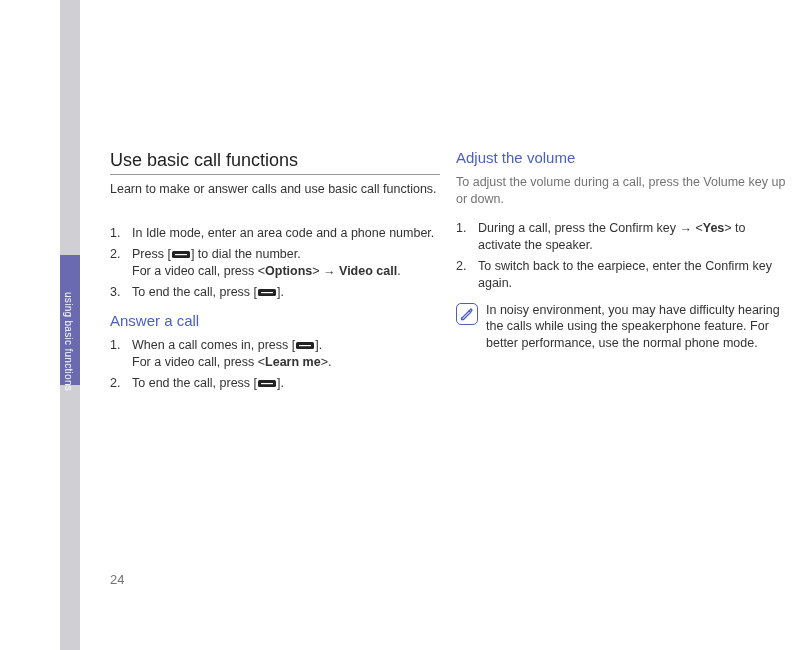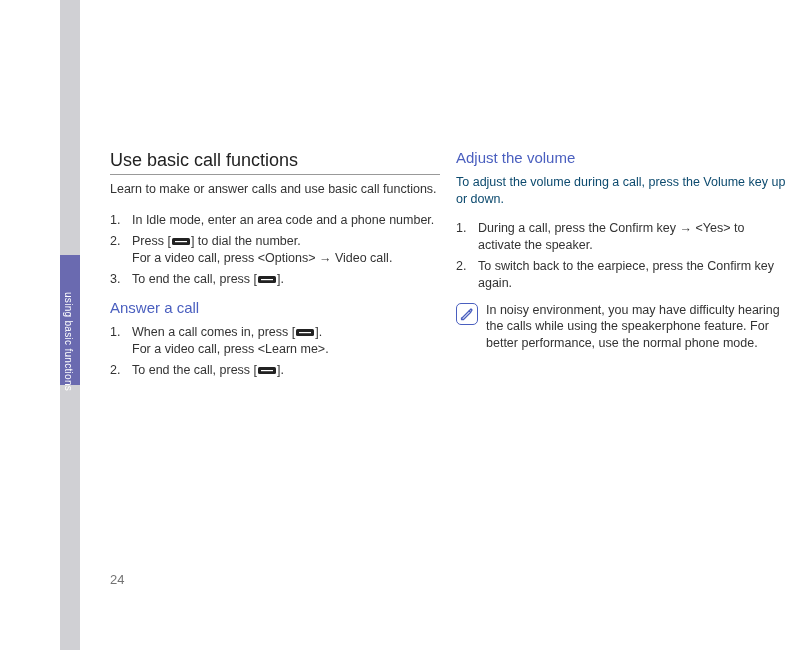--- a/index.html
+++ b/index.html
@@ -59,32 +59,32 @@
       font-size: 18px;
       font-weight: normal;
       color: #222;
       border-bottom: 1px solid #999;
       padding-bottom: 2px;
       margin-bottom: 6px;
     }
     .intro-text {
       font-size: 12.5px;
       color: #333;
-      margin-bottom: 14px;
+      margin-bottom: 27px;
     }
     .subsection-title {
       color: #4a5fbf;
       font-size: 15px;
       font-weight: normal;
       margin-bottom: 6px;
       margin-top: 4px;
     }
     .body-text {
       font-size: 12.5px;
-      color: #0c4a6e;
+      color: #737373;
       margin-bottom: 12px;
     }
     ol.steps {
       list-style: none;
       counter-reset: step;
       margin-bottom: 10px;
     }
     ol.steps > li {
       counter-increment: step;
       position: relative;
@@ -122,21 +122,21 @@
       align-items: center;
       justify-content: center;
       margin-top: 1px;
     }
     .note-text {
       font-size: 12.5px;
       color: #333;
       line-height: 1.35;
     }
     .bold {
-      font-weight: normal;
+      font-weight: bold;
     }
     .page-number {
       position: absolute;
       left: 110px;
       top: 572px;
       font-size: 13px;
       color: #737373;
     }
   </style>
 </head>
@@ -188,21 +188,21 @@
   </div>
 
   <div class="column">
     <h2 class="subsection-title" style="margin-top:0">Adjust the volume</h2>
     <p class="body-text">To adjust the volume during a call, press the Volume key up or down.</p>
 
     <ol class="steps">
       <li>
         <span>During a call, press the Confirm key → &lt;</span><span class="bold">Yes</span><span>&gt; to activate the speaker.</span>
       </li>
-      <li>To switch back to the earpiece, press the Confirm key again.</li>
+      <li>To switch back to the earpiece, enter the Confirm key again.</li>
     </ol>
 
     <div class="note-row">
       <div class="note-icon">
         <svg width="14" height="14" viewBox="0 0 14 14">
           <path d="M2 11 L9 4 L10.5 5.5 L3.5 12.5 L1.5 12.5 L1.5 11 Z" fill="none" stroke="#4a5fbf" stroke-width="1.3" stroke-linejoin="round"></path>
           <path d="M9 4 L11 2 L12 3 L10.5 5.5" fill="none" stroke="#4a5fbf" stroke-width="1.3" stroke-linejoin="round"></path>
         </svg>
       </div>
       <div class="note-text">In noisy environment, you may have difficulty hearing the calls while using the speakerphone feature. For better performance, use the normal phone mode.</div>

